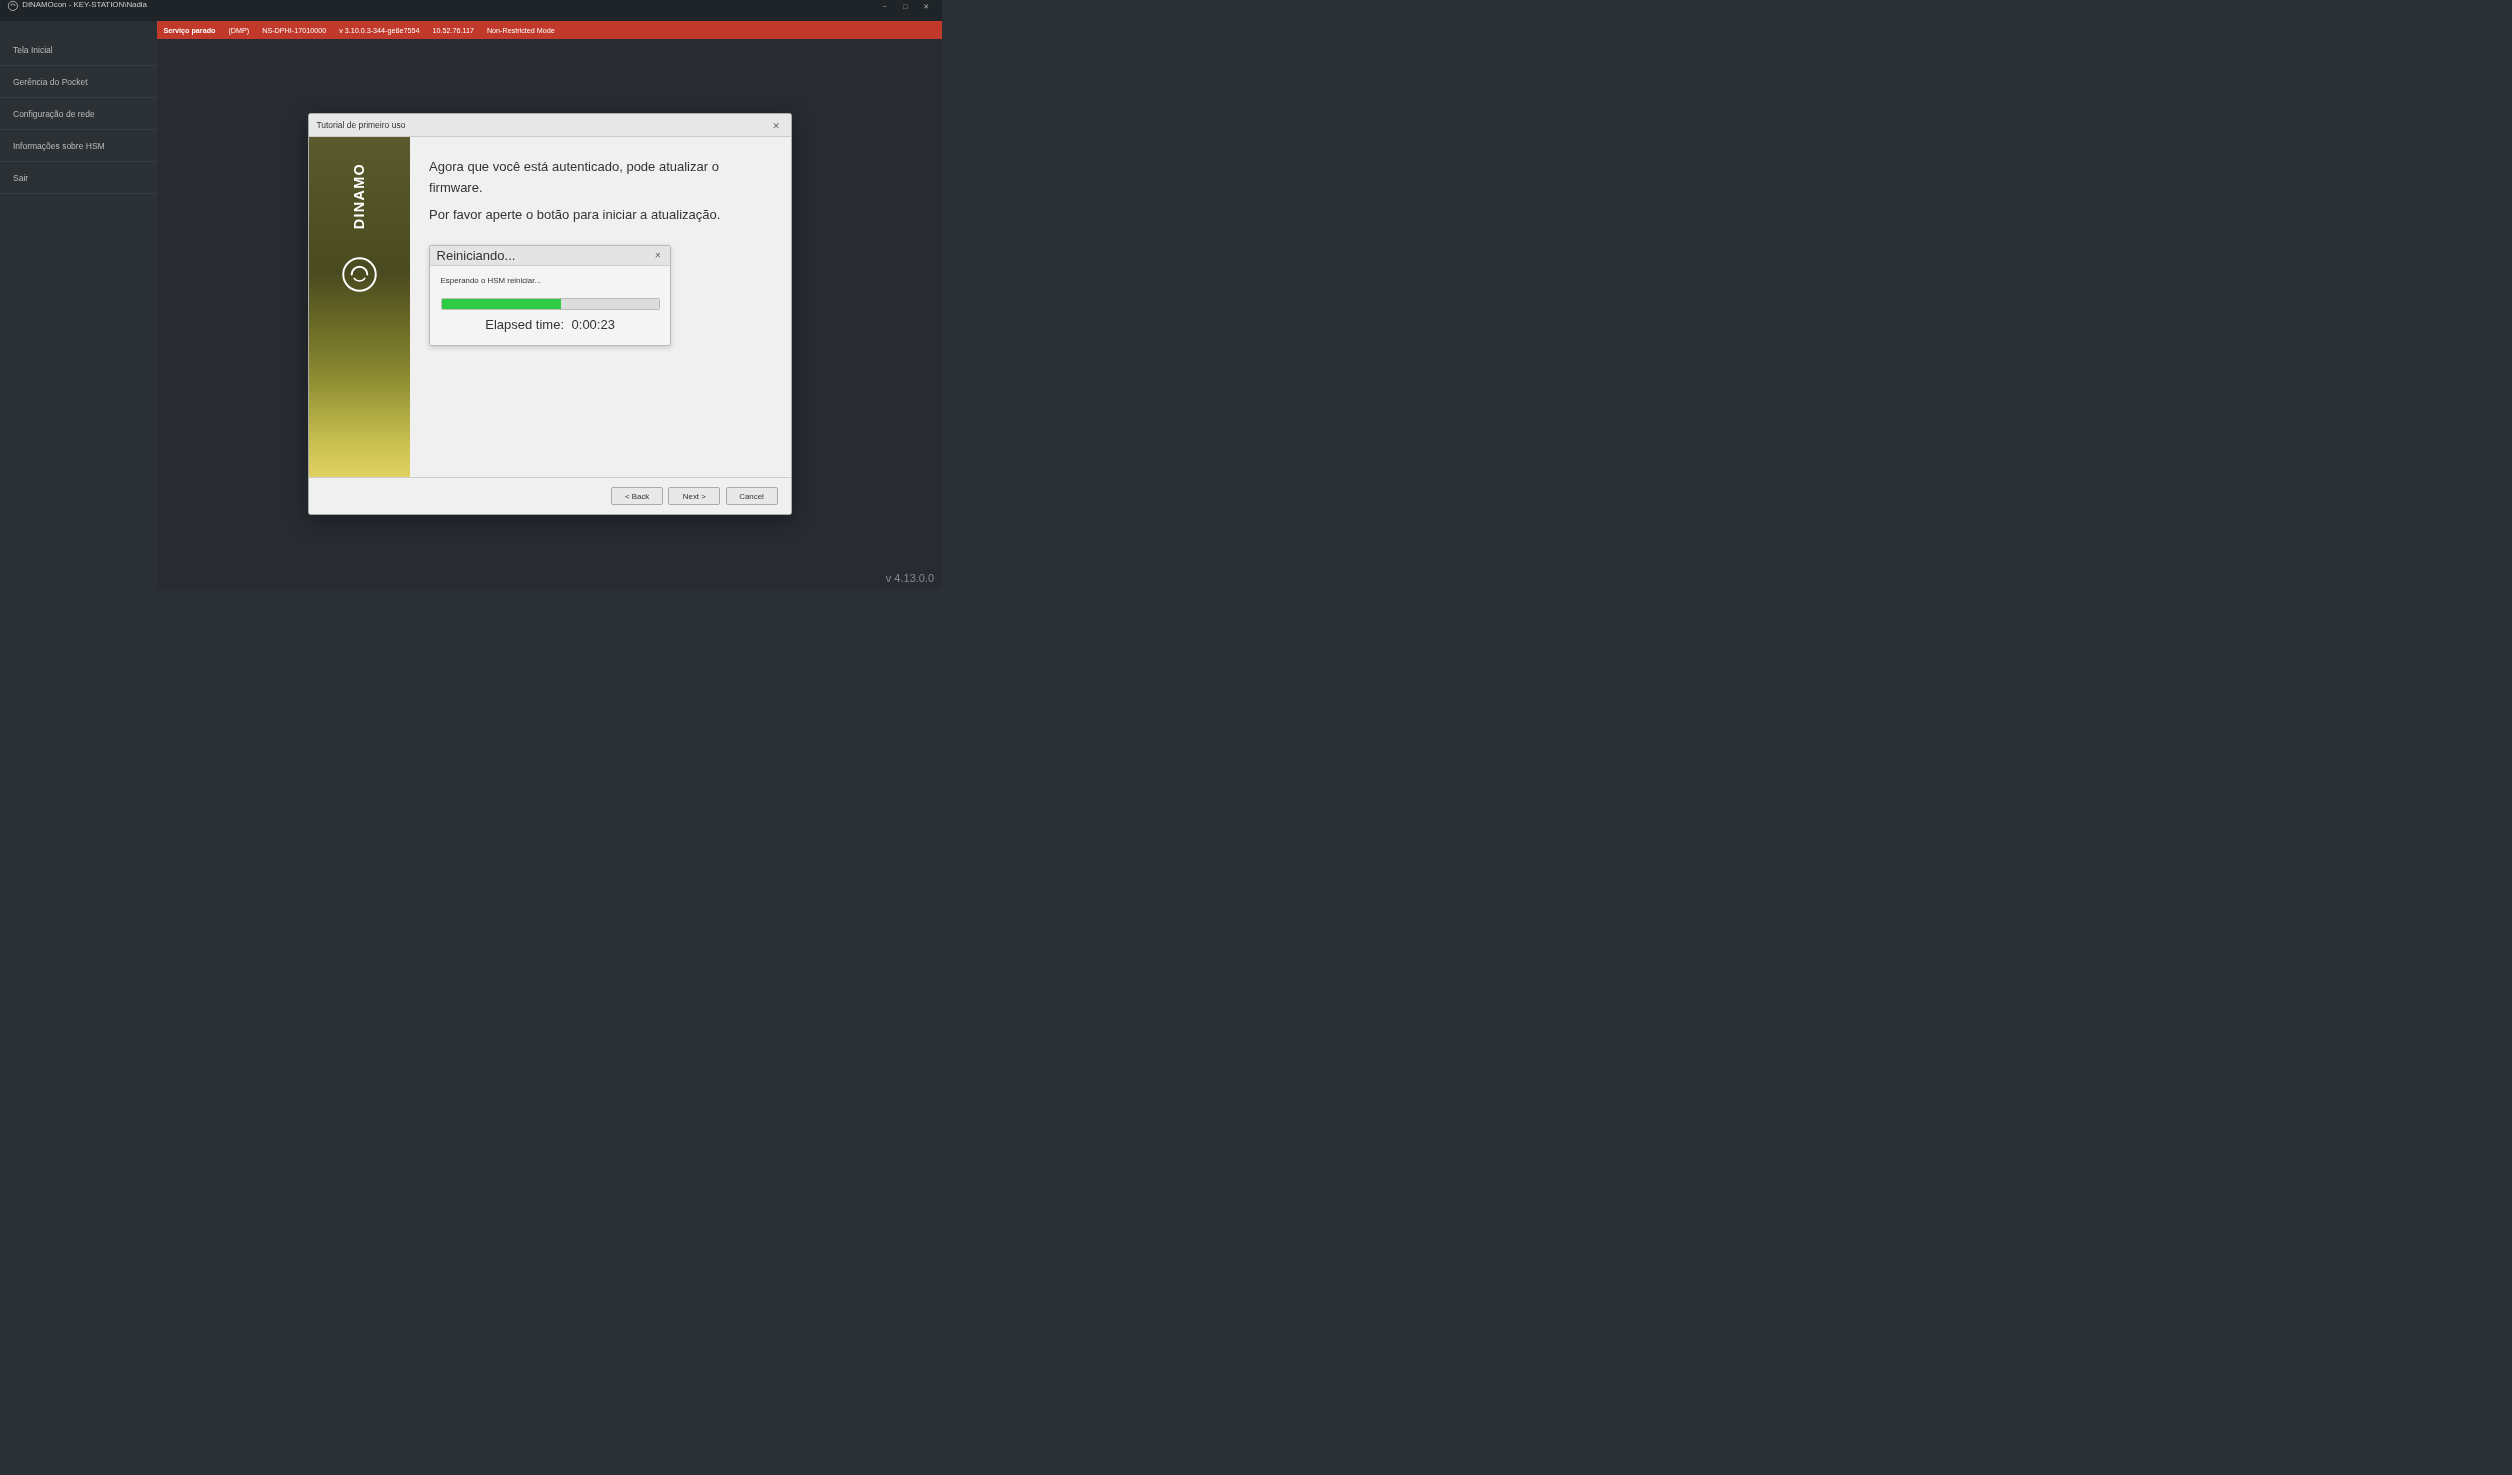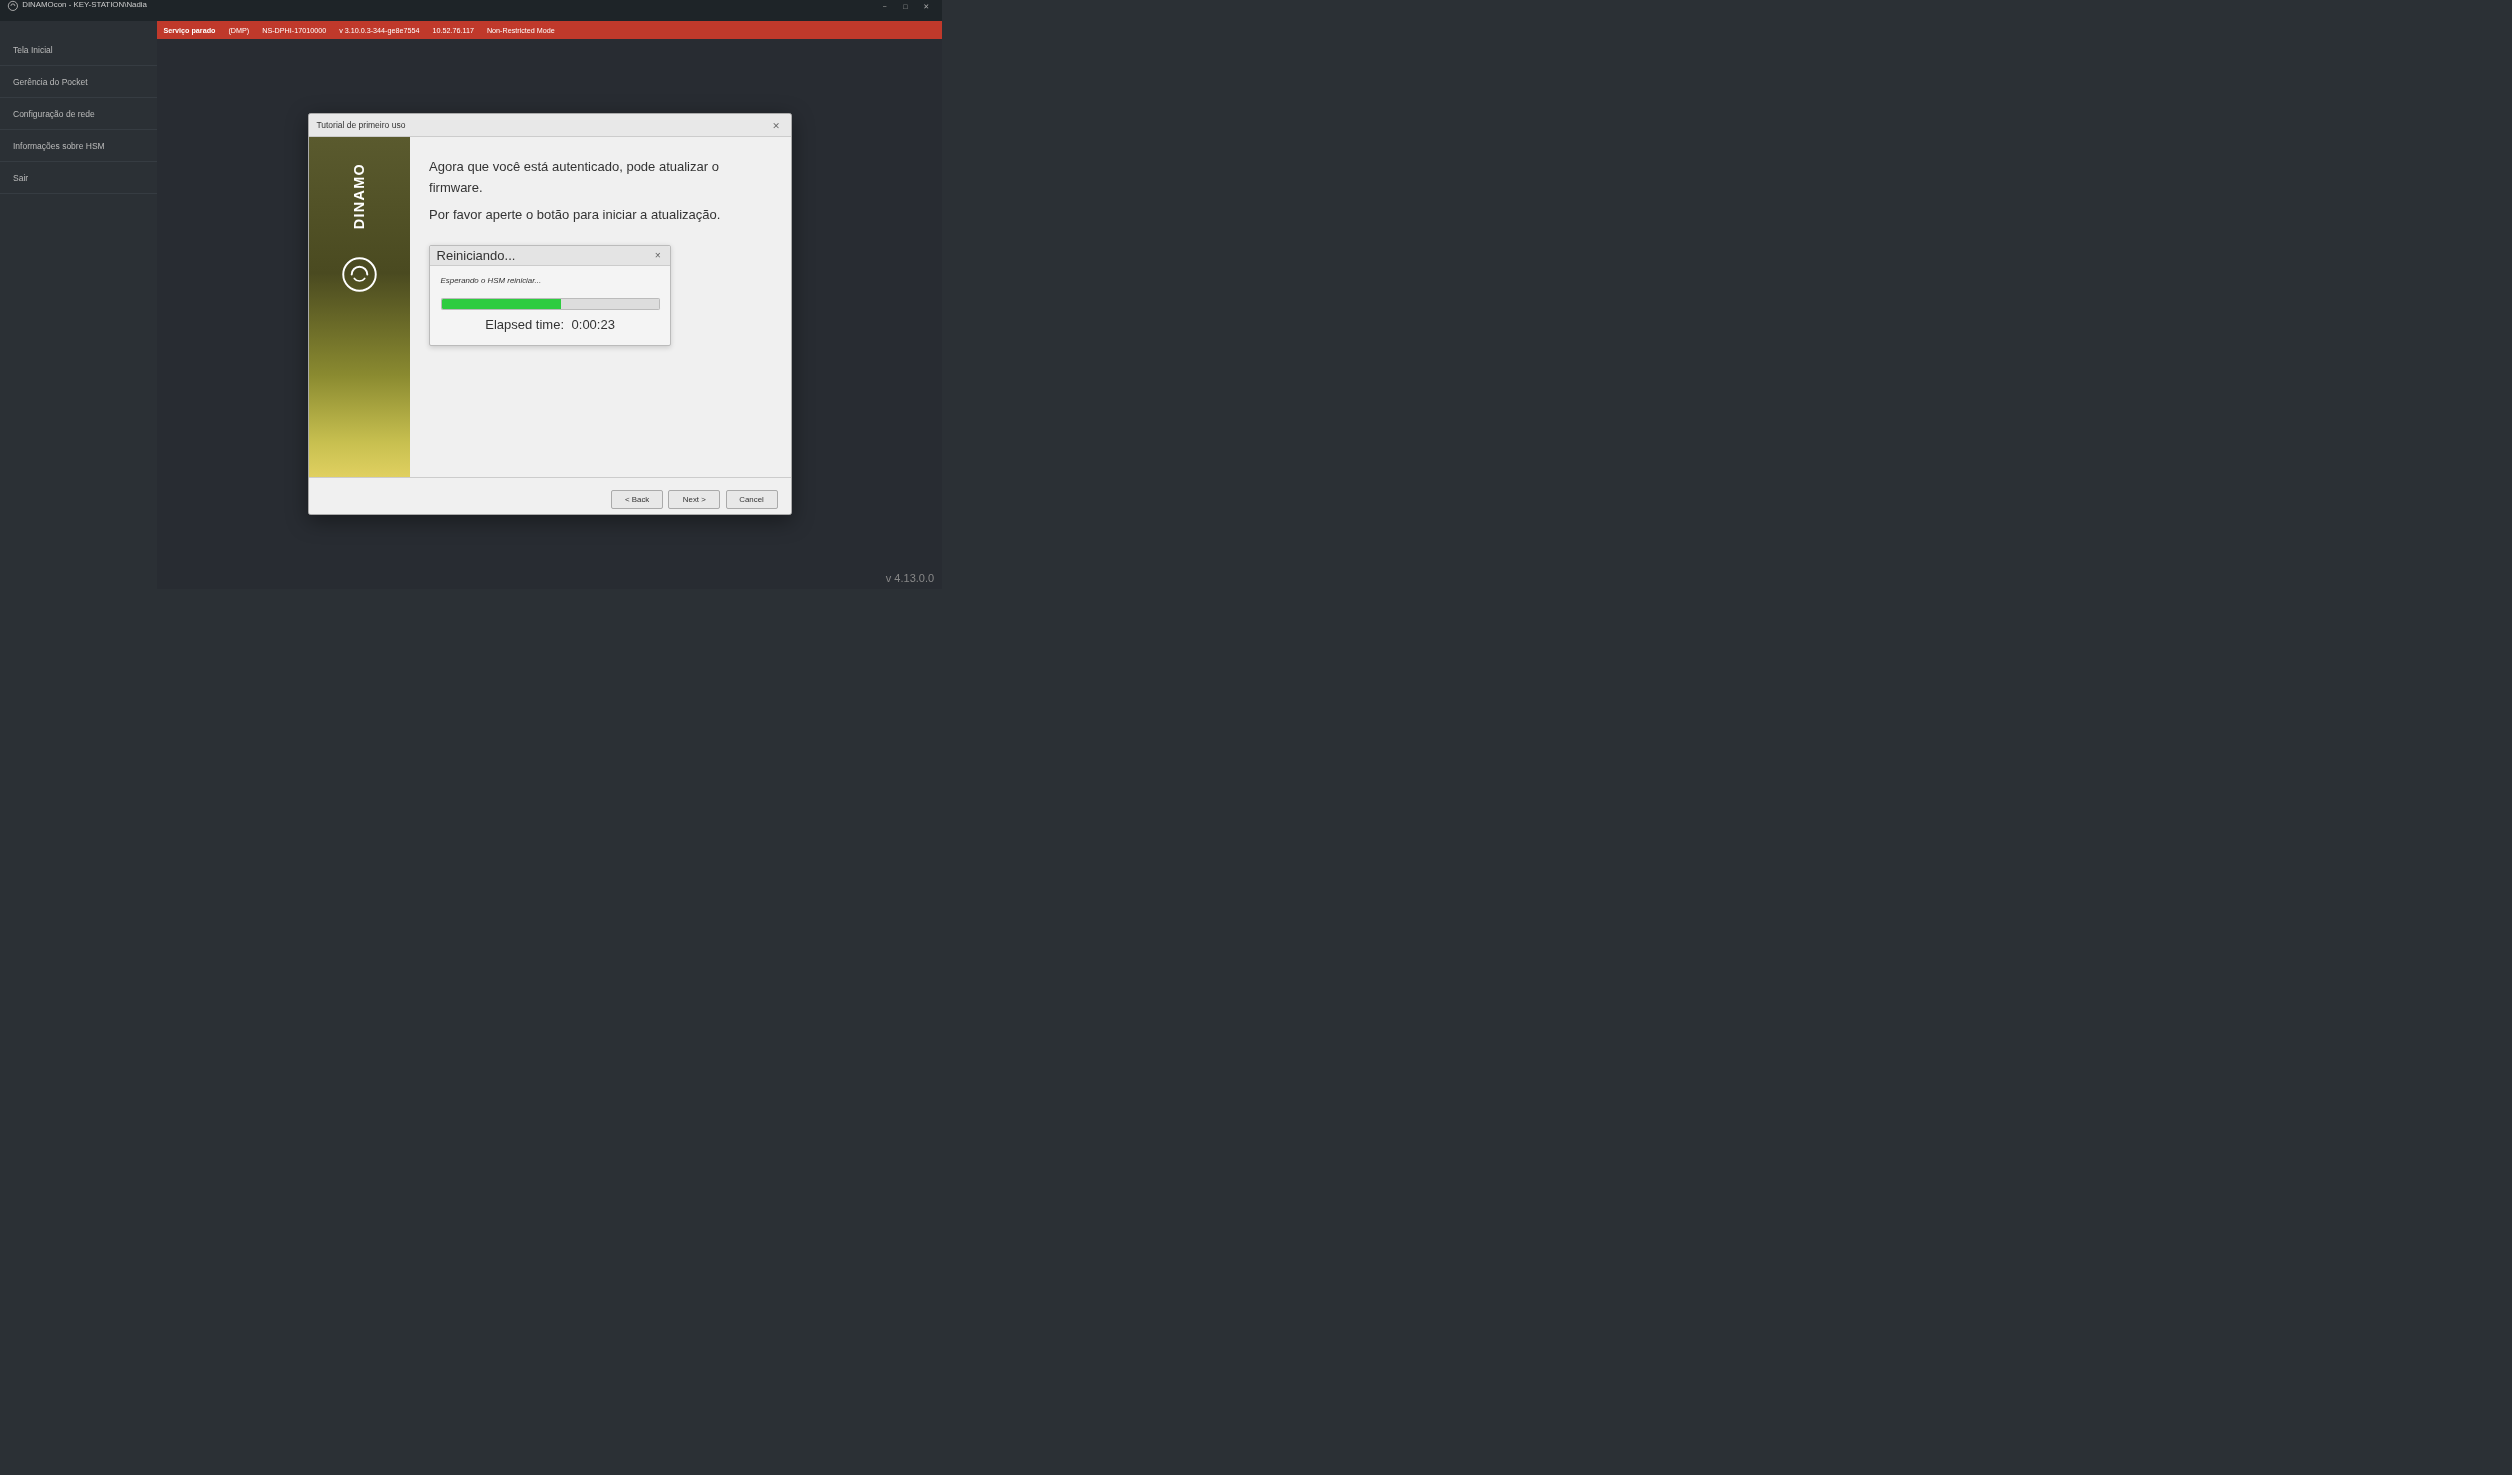--- a/index.html
+++ b/index.html
@@ -233,21 +233,20 @@
       font-size: 7.9px;
       color: #666;
     }
     .inner-dialog-body {
       padding: 10.5px 10.5px 13px 10.5px;
     }
     .inner-dialog-status {
       font-size: 7.9px;
       color: #333;
       margin-bottom: 13px;
-      font-style: italic;
     }
 
     
     .progress-container {
       margin: 13px 0 6.5px 0;
       height: 11.8px;
       background: #ddd;
       border: 0.7px solid #bbb;
       border-radius: 1.3px;
       overflow: hidden;
@@ -263,23 +262,23 @@
       color: #333;
       text-align: center;
       margin-top: 5.2px;
     }
 
     
     .dialog-footer {
       height: 37px;
       border-top: 0.7px solid #ccc;
       display: flex;
-      align-items: flex-start;
+      align-items: center;
       justify-content: flex-end;
-      padding: 12px 13px;
+      padding: 4px 13px;
       gap: 5.2px;
       background: #f0f0f0;
       border-radius: 0 0 2.6px 2.6px;
     }
     .footer-btn {
       min-width: 52px;
       height: 18.3px;
       background: #e8e8e8;
       border: 0.7px solid #aaa;
       border-radius: 2px;

